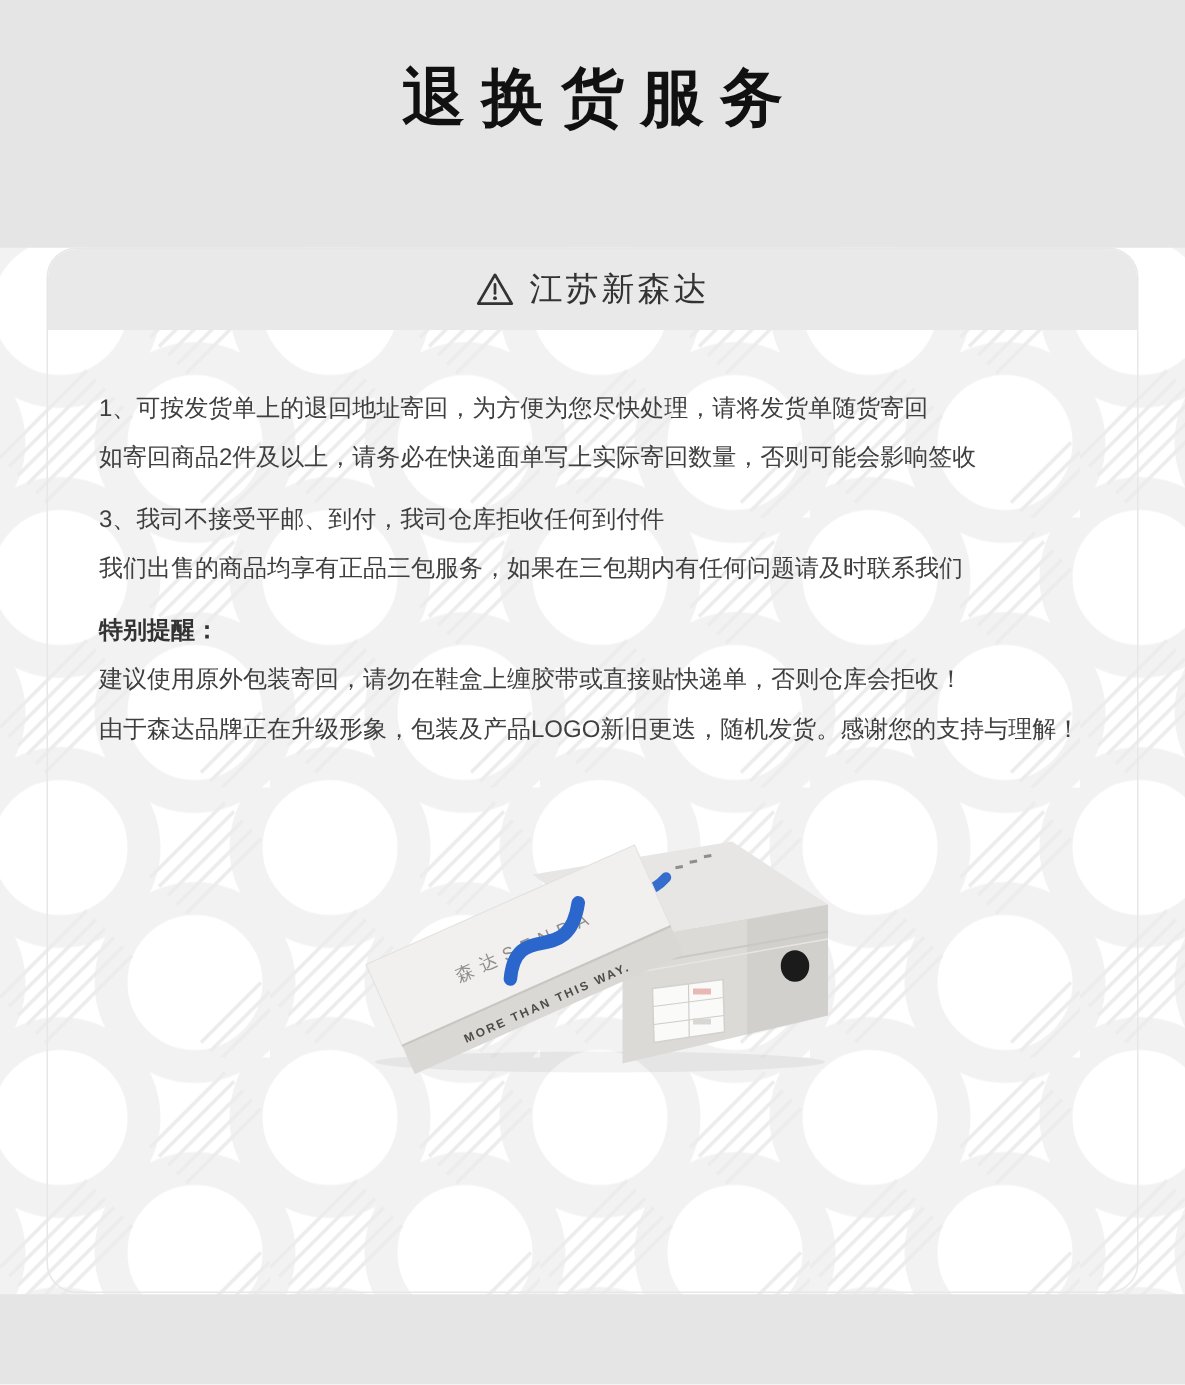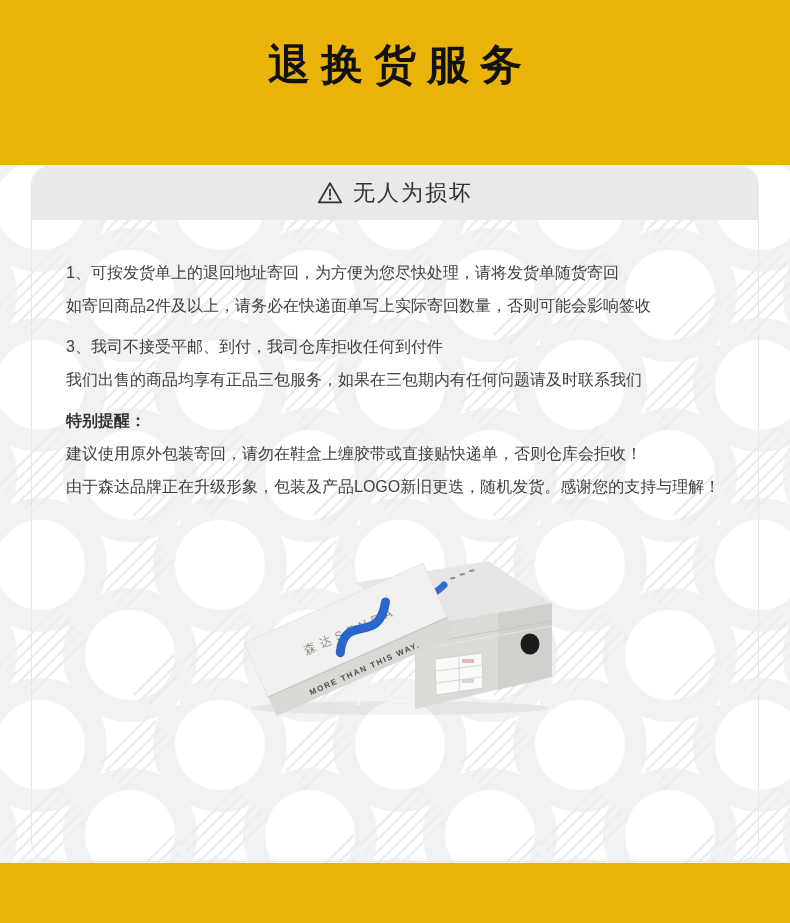--- a/index.html
+++ b/index.html
@@ -1,19 +1,19 @@
 <!DOCTYPE html>
 <html><head>
 <meta charset="utf-8">
 <style>
   * { margin:0; padding:0; box-sizing:border-box; }
   html,body { background:#ffffff; }
   .page {
     position:relative; width:790px; height:923px; margin:0 auto;
-    background:#eab308; overflow:hidden;
+    background:#e5e5e5; overflow:hidden;
     font-family:"Liberation Sans","DejaVu Sans",sans-serif;
     color:#404040;
   }
   .page-title {
     padding-top:42px; text-align:center;
     font-size:42px; line-height:46px; font-weight:700; color:#111;
     letter-spacing:11px; text-indent:11px;
   }
   .pattern-band { position:absolute; left:0; top:165px; width:790px; height:698px; }
   .notice-card {
@@ -88,21 +88,21 @@
 
   <section class="notice-card">
     <header class="notice-header">
       <span class="warn-icon">
         <svg width="26" height="24" viewBox="0 0 26 24">
           <path d="M13 2.2 L24.2 21.4 H1.8 Z" fill="none" stroke="#333" stroke-width="1.8" stroke-linejoin="round"></path>
           <line x1="13" y1="8.6" x2="13" y2="14.6" stroke="#333" stroke-width="1.8" stroke-linecap="round"></line>
           <circle cx="13" cy="17.8" r="1.25" fill="#333"></circle>
         </svg>
       </span>
-      <span>无人为损坏</span>
+      <span>江苏新森达</span>
     </header>
 
     <div class="notice-body">
 
       <p class="notice-item">1、可按发货单上的退回地址寄回，为方便为您尽快处理，请将发货单随货寄回<br>如寄回商品2件及以上，请务必在快递面单写上实际寄回数量，否则可能会影响签收</p>
       <p class="notice-item">3、我司不接受平邮、到付，我司仓库拒收任何到付件<br>我们出售的商品均享有正品三包服务，如果在三包期内有任何问题请及时联系我们</p>
 
       <p class="special-title">特别提醒：</p>
       <p class="special-lines">建议使用原外包装寄回，请勿在鞋盒上缠胶带或直接贴快递单，否则仓库会拒收！<br>由于森达品牌正在升级形象，包装及产品LOGO新旧更迭，随机发货。感谢您的支持与理解！</p>
 

